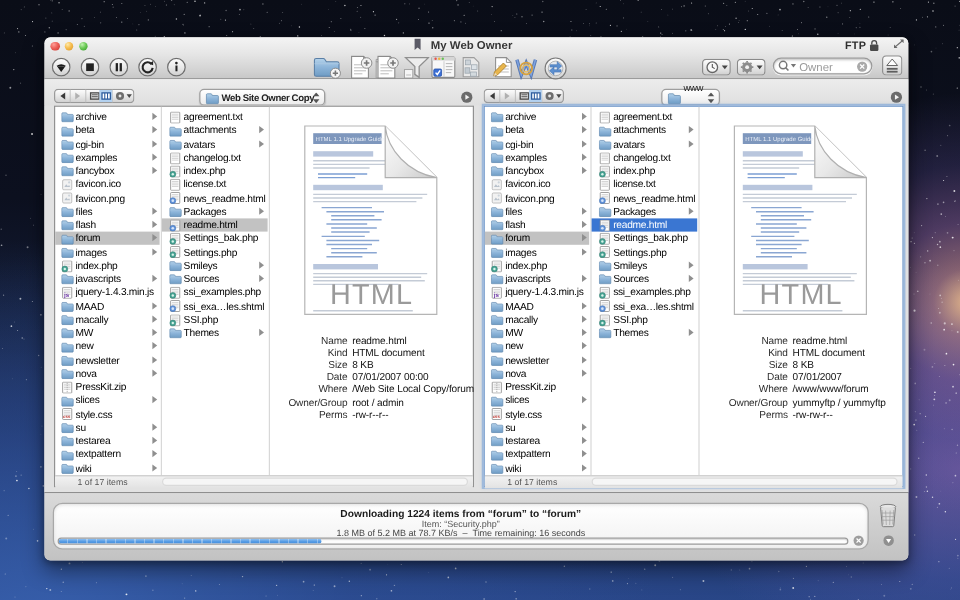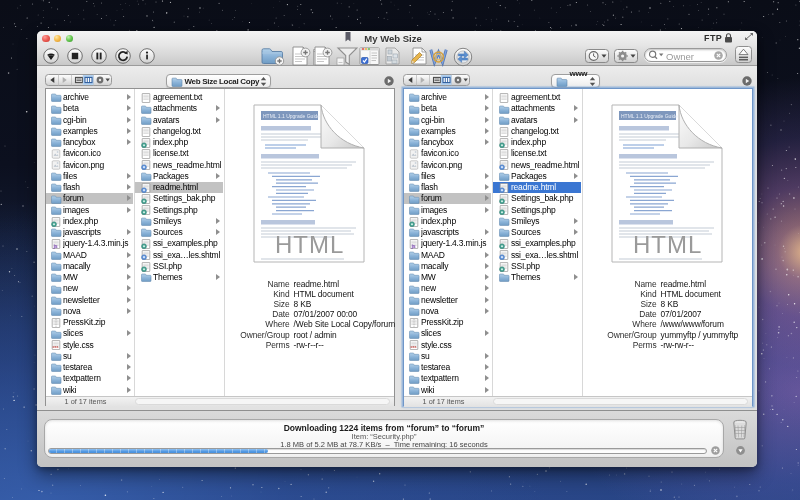--- a/index.html
+++ b/index.html
@@ -592,21 +592,21 @@
         <stop offset="1" stop-color="#cfcfcf"></stop>
       </linearGradient>
 </defs>
   </svg>
 <div class="light tl-red"></div>
 <div class="light tl-yel"></div>
 <div class="light tl-grn"></div>
 <svg class="ic" style="left:344px;top:32px" width="8" height="10" viewBox="0 0 8 10">
     <path d="M1.5 0 H6.5 V9.6 L4 7.6 1.5 9.6 Z" fill="#5a5a66"></path>
   </svg>
-<div id="title" class="w">My Web Size</div>
+<div id="title" class="w">My Web Owner</div>
 <div id="ftp" class="w">FTP</div>
 <svg class="ic" style="left:724px;top:33px" width="9" height="10" viewBox="0 0 9 10">
     <rect x="1" y="4" width="7" height="5.4" rx="1" fill="#4a4a4a"></rect>
     <path d="M2.5 4 V2.8 a2 2 0 0 1 4 0 V4" fill="none" stroke="#4a4a4a" stroke-width="1.1"></path>
   </svg>
 <svg class="ic" style="left:744px;top:32px" width="10" height="9" viewBox="0 0 10 9">
     <path d="M1 8 L4 8 L1 5 Z M9 1 L6 1 L9 4 Z" fill="#6a6a6a"></path>
     <path d="M1.5 7.5 L8.5 1.5" stroke="#6a6a6a" stroke-width="1"></path>
   </svg>
 <svg class="ic" style="left:43px;top:47.5px" width="16" height="16" viewBox="0 0 16 16">
@@ -723,21 +723,21 @@
 <path d="M31.5 5 h5 M31.5 6.6 h5" stroke="#4a4a4a" stroke-width=".8"></path>
 <rect x="37.8" y="1" width="10.7" height="10" fill="#b3d1ef"></rect>
 <rect x="40" y="3.4" width="7" height="5.2" fill="#fff" stroke="#2e5d9e" stroke-width="1.1"></rect>
 <path d="M42.3 3.6 V8.4 M44.6 3.6 V8.4" stroke="#2e5d9e" stroke-width=".9"></path>
 <circle cx="55" cy="6" r="3.4" fill="#6e6e6e"></circle>
 <circle cx="55" cy="6" r="1.2" fill="#e8e8e8"></circle>
 <path d="M60.5 4.6 h4.4 l-2.2 3 Z" fill="#4a4a4a"></path>
 </svg>
 <div class="ic" style="left:166px;top:74px;width:105px;height:14px;border-radius:4px;background:linear-gradient(180deg,#fff,#ececec);border:1px solid #9e9e9e;box-sizing:border-box;position:absolute;box-shadow:0 1px 1px rgba(0,0,0,.15)"></div><svg class="ic" style="left:171px;top:76.5px" width="12" height="10" viewBox="0 0 11 10">
     <path d="M.5 2.2 L.5 8.7 a.8.8 0 0 0 .8.8 L9.7 9.5 a.8.8 0 0 0 .8-.8 L10.5 3.4 a.8.8 0 0 0-.8-.8 L5.4 2.6 5 1.6 a.7.7 0 0 0-.65-.45 L1.3 1.15 a.8.8 0 0 0-.8.8 Z" fill="url(#gf)" stroke="#5f87ad" stroke-width=".6"></path>
-  </svg><div class="w" style="left:184.5px;top:76.9px;font-size:8px;font-weight:bold;letter-spacing:-.3px;color:#222">Web Size Local Copy</div><svg class="ic" style="left:260px;top:77px" width="7" height="9" viewBox="0 0 7 9">
+  </svg><div class="w" style="left:184.5px;top:76.9px;font-size:8px;font-weight:bold;letter-spacing:-.3px;color:#222">Web Site Owner Copy</div><svg class="ic" style="left:260px;top:77px" width="7" height="9" viewBox="0 0 7 9">
     <path d="M3.5 0 L6.2 3.2 H.8 Z" fill="#555"></path>
     <path d="M3.5 9 L6.2 5.8 H.8 Z" fill="#555"></path>
   </svg>
 <svg class="ic" style="left:384px;top:75.5px" width="10" height="10" viewBox="0 0 10 10">
     <circle cx="5" cy="5" r="4.7" fill="#6b6b6b"></circle>
     <path d="M3.8 2.8 L7.2 5 L3.8 7.2 Z" fill="#f2f2f2"></path>
   </svg>
 <svg class="ic" style="left:403px;top:74px" width="67" height="12" viewBox="0 0 67 12">
 <rect x=".5" y=".5" width="66" height="11" rx="3" fill="url(#gbtn)" stroke="#9a9a9a" stroke-width="1"></rect>
 <path d="M13.5 .5 V11.5 M26.5 .5 V11.5 M48.5 .5 V11.5" stroke="#b8b8b8" stroke-width=".7"></path>
@@ -747,21 +747,21 @@
 <path d="M31.5 5 h5 M31.5 6.6 h5" stroke="#4a4a4a" stroke-width=".8"></path>
 <rect x="37.8" y="1" width="10.7" height="10" fill="#b3d1ef"></rect>
 <rect x="40" y="3.4" width="7" height="5.2" fill="#fff" stroke="#2e5d9e" stroke-width="1.1"></rect>
 <path d="M42.3 3.6 V8.4 M44.6 3.6 V8.4" stroke="#2e5d9e" stroke-width=".9"></path>
 <circle cx="55" cy="6" r="3.4" fill="#6e6e6e"></circle>
 <circle cx="55" cy="6" r="1.2" fill="#e8e8e8"></circle>
 <path d="M60.5 4.6 h4.4 l-2.2 3 Z" fill="#4a4a4a"></path>
 </svg>
 <div class="ic" style="left:551px;top:74px;width:49px;height:14px;border-radius:4px;background:linear-gradient(180deg,#fff,#ececec);border:1px solid #9e9e9e;box-sizing:border-box;position:absolute;box-shadow:0 1px 1px rgba(0,0,0,.15)"></div><svg class="ic" style="left:556px;top:76.5px" width="12" height="10" viewBox="0 0 11 10">
     <path d="M.5 2.2 L.5 8.7 a.8.8 0 0 0 .8.8 L9.7 9.5 a.8.8 0 0 0 .8-.8 L10.5 3.4 a.8.8 0 0 0-.8-.8 L5.4 2.6 5 1.6 a.7.7 0 0 0-.65-.45 L1.3 1.15 a.8.8 0 0 0-.8.8 Z" fill="url(#gf)" stroke="#5f87ad" stroke-width=".6"></path>
-  </svg><div class="w" style="left:569.5px;top:69px;font-size:8px;font-weight:bold;letter-spacing:-.3px;color:#222">www</div><svg class="ic" style="left:589px;top:77px" width="7" height="9" viewBox="0 0 7 9">
+  </svg><div class="w" style="left:569.5px;top:69px;font-size:8px;font-weight:normal;letter-spacing:-.3px;color:#222">www</div><svg class="ic" style="left:589px;top:77px" width="7" height="9" viewBox="0 0 7 9">
     <path d="M3.5 0 L6.2 3.2 H.8 Z" fill="#555"></path>
     <path d="M3.5 9 L6.2 5.8 H.8 Z" fill="#555"></path>
   </svg>
 <svg class="ic" style="left:742px;top:75.5px" width="10" height="10" viewBox="0 0 10 10">
     <circle cx="5" cy="5" r="4.7" fill="#6b6b6b"></circle>
     <path d="M3.8 2.8 L7.2 5 L3.8 7.2 Z" fill="#f2f2f2"></path>
   </svg>
 <div class="pane " style="left:45px"></div><div class="cdiv" style="left:134px"></div><div class="cdiv" style="left:224px"></div><svg class="ic" style="left:51px;top:93.3px" width="10.5" height="9" viewBox="0 0 11 10" preserveAspectRatio="none">
     <path d="M.5 2.2 L.5 8.7 a.8.8 0 0 0 .8.8 L9.7 9.5 a.8.8 0 0 0 .8-.8 L10.5 3.4 a.8.8 0 0 0-.8-.8 L5.4 2.6 5 1.6 a.7.7 0 0 0-.65-.45 L1.3 1.15 a.8.8 0 0 0-.8.8 Z" fill="url(#gf)" stroke="#5f87ad" stroke-width=".6"></path>
     <path d="M.6 3.5 H10.4" stroke="#9dc0de" stroke-width=".7"></path>

